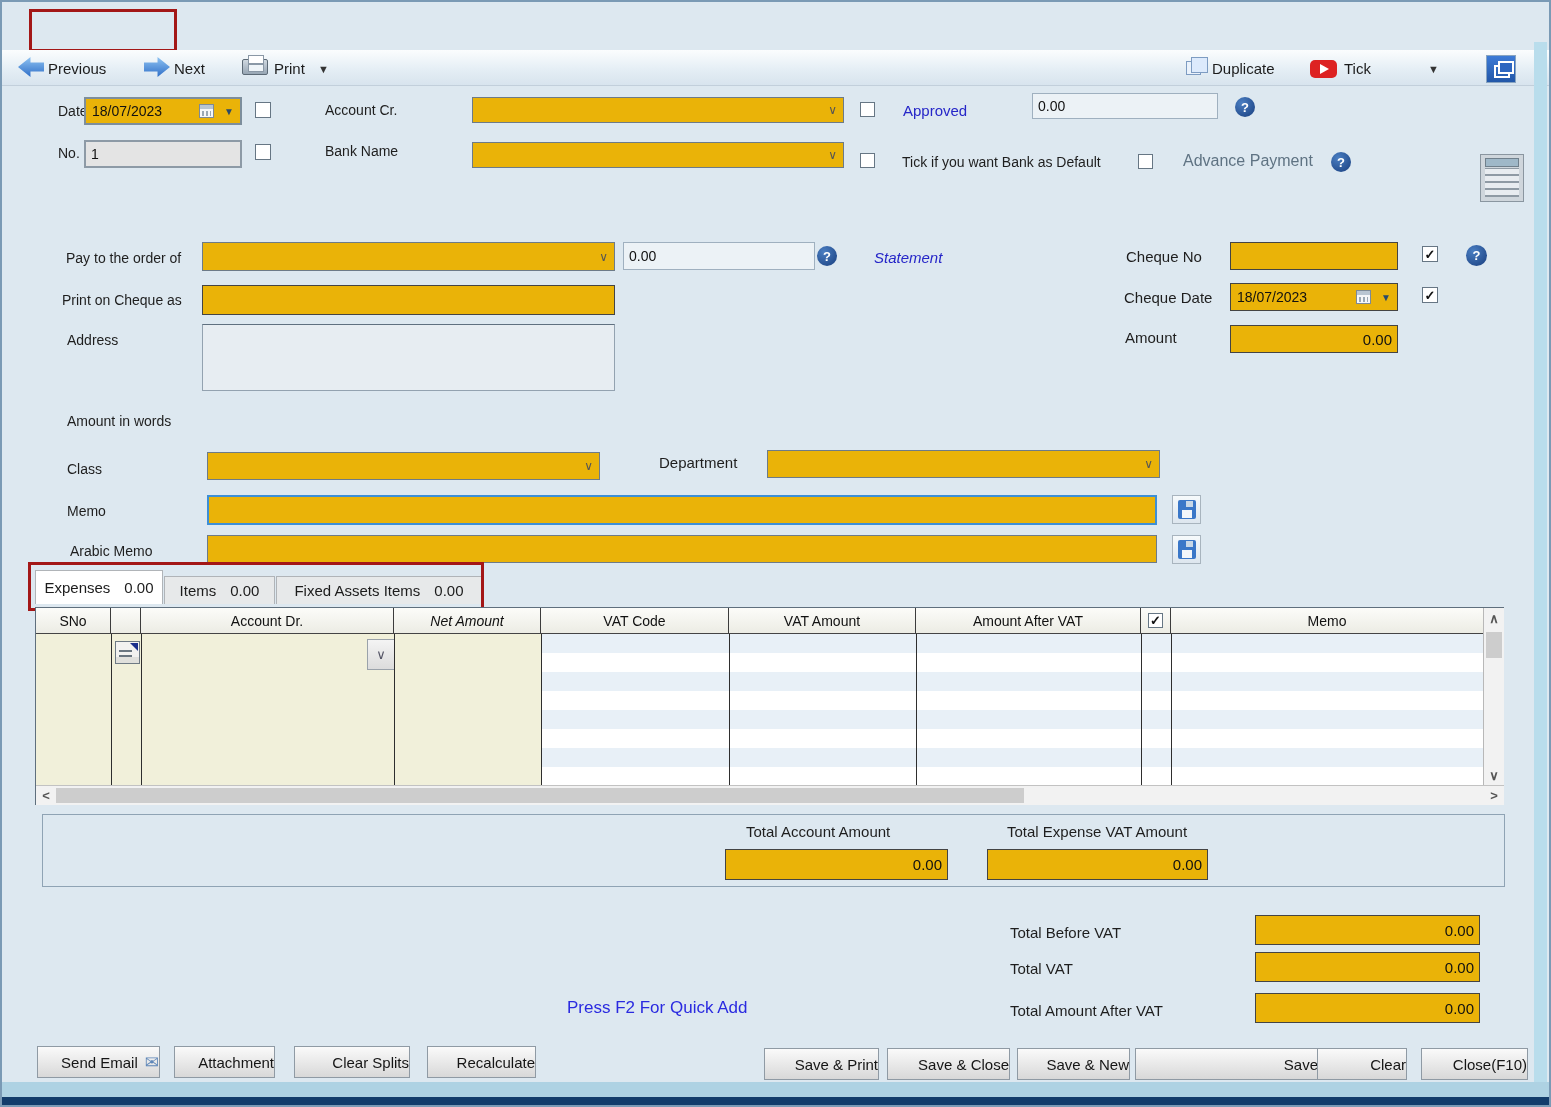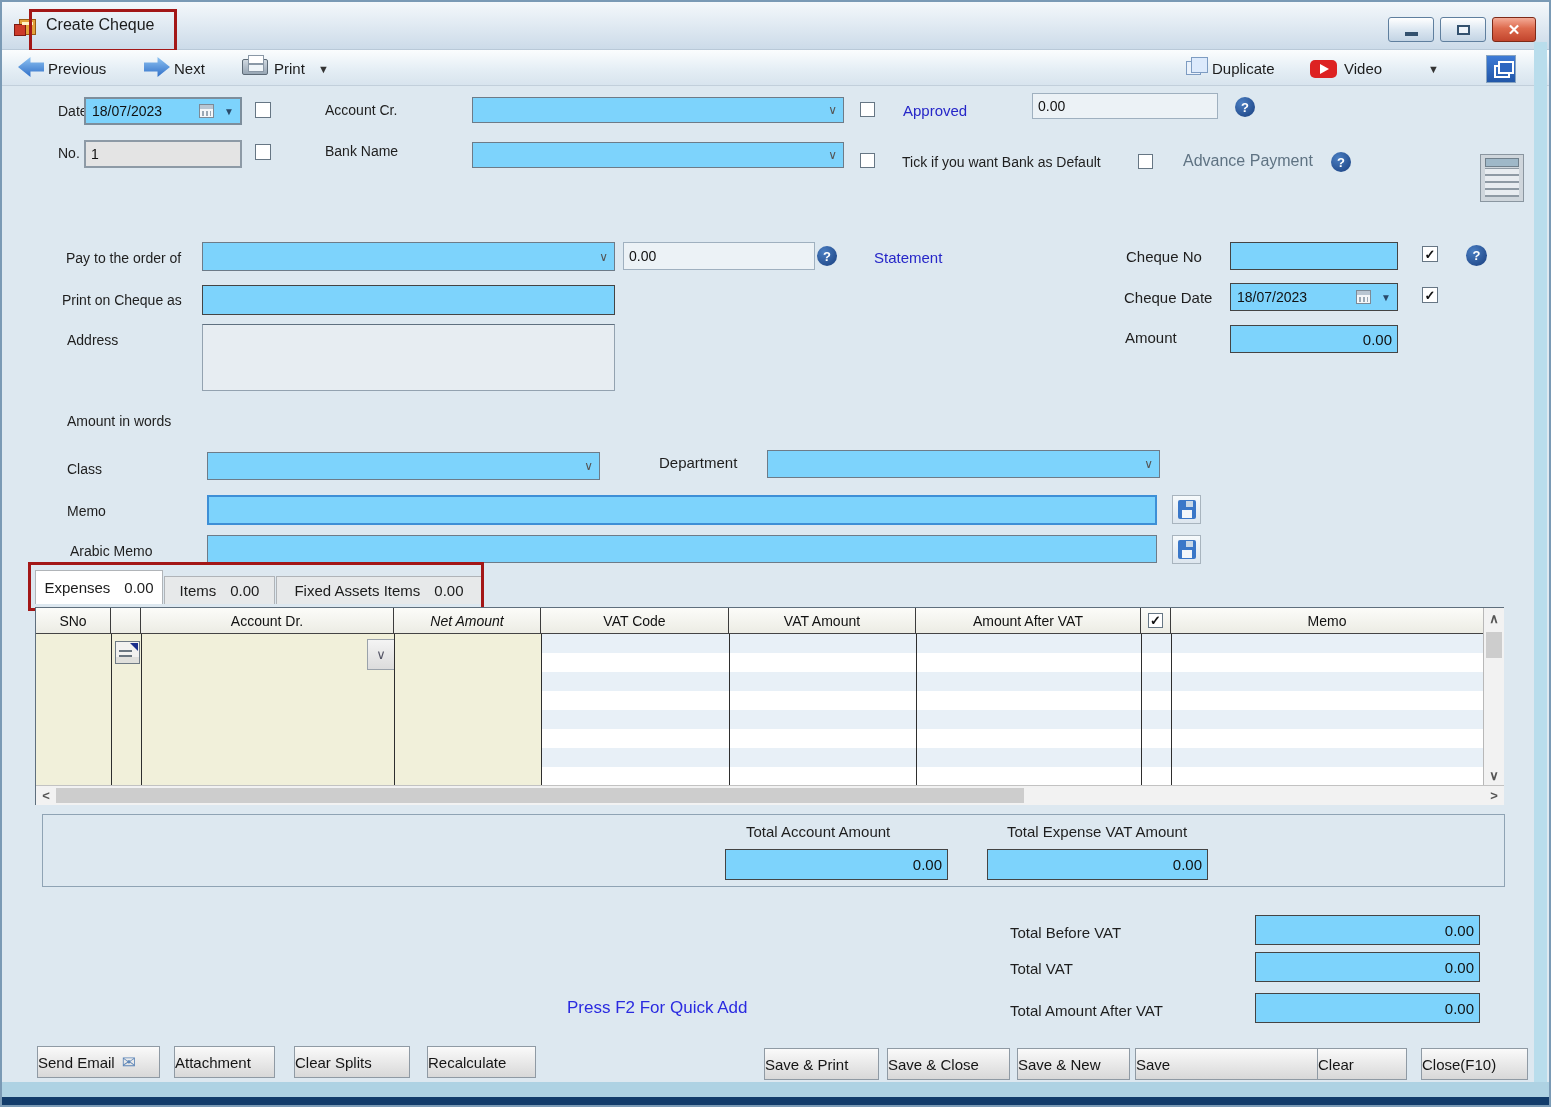--- a/index.html
+++ b/index.html
@@ -40,21 +40,21 @@
   .dup-icon::before { content:""; position:absolute; left:4px; top:-5px; width:15px; height:14px; border:1px solid #7d9cc2; background:#dceafc; }
   .video-icon { position:absolute; top:10px; width:27px; height:18px; background:#dd2222; border-radius:5px; }
   .video-icon::after { content:""; position:absolute; left:10px; top:4px; border-left:9px solid #fff; border-top:5px solid transparent; border-bottom:5px solid transparent; }
   .restore-btn { position:absolute; top:5px; width:30px; height:28px; border:1px solid #88a4c0; background:linear-gradient(180deg,#3d7bd6,#2257a8); }
   .restore-btn::before { content:""; position:absolute; left:7px; top:9px; width:12px; height:9px; border:2px solid #fff; }
   .restore-btn::after { content:""; position:absolute; left:11px; top:5px; width:12px; height:9px; border:2px solid #fff; background:#2d66c0; }
 
   
   .lbl { position:absolute; font-size:14px; color:#1e1e1e; white-space:nowrap;margin-left:20px; }
   .lbl15 { font-size:15px; }
-  .field { position:absolute; background:#7dd3fc; border:1px solid #6d7b88; font-size:14px; color:#111; }
+  .field { position:absolute; background:#eab308; border:1px solid #6d7b88; font-size:14px; color:#111; }
   .field input { width:100%; height:100%; border:none; outline:none; background:transparent; font:14px "Liberation Sans",sans-serif; padding:0 5px; color:#111; }
   .field input.right { text-align:right; font-size:15px; }
   .field.gray { background:#e4e4e4; border-color:#8d9aa6; }
   .field.ro { background:#ecf2f6; border-color:#9fb0bf; }
   .field.blue-border { border:2px solid #3d8fd6; }
   .combo-caret { position:absolute; right:6px; top:50%; transform:translateY(-50%); font-size:12px; color:#555; }
   .date-text { position:absolute; left:6px; top:50%; transform:translateY(-50%); font-size:14px; color:#111; }
   .cal-icon { position:absolute; right:26px; top:50%; transform:translateY(-50%); width:15px; height:14px; background:#f5f7f9; border:1px solid #7d8a96; }
   .cal-icon::before { content:""; position:absolute; left:0; top:0; width:100%; height:4px; background:#b9c6d2; }
   .cal-icon::after { content:""; position:absolute; left:2px; top:6px; width:9px; height:5px;
@@ -105,54 +105,41 @@
   .sb-arrow { position:absolute; color:#555; font-size:13px; font-weight:bold; display:flex; align-items:center; justify-content:center; }
   .sb-thumb { position:absolute; background:#cdcdcd; }
 
   
   .panel { position:absolute; left:40px; top:812px; width:1463px; height:73px; background:#dde8f0; border:1px solid #8fa3b4; }
 
   .red-serif { position:absolute; font-family:"Liberation Serif",serif; font-size:22px; color:#e82e2e; }
   .quick-add { position:absolute; font-size:17px; color:#2a2ae0; }
 
   .btn { position:absolute; height:32px; background:linear-gradient(180deg,#fafafa,#e9e9e9 50%,#d8d8d8); border:1px solid #8f9aa4;
-    font-size:15px; color:#151515; display:flex; align-items:center; justify-content:flex-start; }
+    font-size:15px; color:#151515; display:flex; align-items:center; justify-content:flex-end; }
 </style>
 </head>
 <body>
 
 <div id="window">
 
-  <div class="titlebar">
-    <div class="app-icon"></div>
-    <div class="win-title">Create Cheque</div>
-    <div class="wbtn" style="left:1386px; width:46px;">
-        <span class="bar"></span>
-      </div>
-    <div class="wbtn" style="left:1438px; width:46px;">
-        <span class="box"></span>
-      </div>
-    <div class="wbtn close" style="left:1490px; width:44px;">
-        <span>✕</span>
-      </div>
-  </div>
   <div class="anno" style="left:27px; top:7px; width:148px; height:43px;"></div>
 
   <div class="toolbar">
     <div class="arrow-left" style="left:16px;"></div>
     <div class="tb-label" style="left:46px;">Previous</div>
     <div class="arrow-right" style="left:142px;"></div>
     <div class="tb-label" style="left:172px;">Next</div>
     <div class="printer-icon" style="left:240px;"></div>
     <div class="tb-label" style="left:272px;">Print</div>
     <div class="tb-label caret" style="left:316px; top:13px;">▼</div>
     <div class="dup-icon" style="left:1184px;"></div>
     <div class="tb-label" style="left:1210px;">Duplicate</div>
     <div class="video-icon" style="left:1308px;"></div>
-    <div class="tb-label" style="left:1342px;">Video</div>
+    <div class="tb-label" style="left:1342px;">Tick</div>
     <div class="tb-label caret" style="left:1426px; top:13px;">▼</div>
     <div class="restore-btn" style="left:1484px;"></div>
   </div>
 
   <div class="lbl" style="left:36px; top:101px;">Date</div>
   <div class="field" style="left:82px; top:95px; width:158px; height:28px; border-width:2px; border-color:#7d8e9c;">
     <span class="date-text">18/07/2023</span>
     <span class="cal-icon"></span>
     <span class="cal-caret">▼</span>
   </div>
@@ -185,21 +172,21 @@
   <div class="calc-icon" style="left:1478px; top:152px; width:44px; height:48px;"></div>
 
   <div class="lbl" style="left:44px; top:248px;">Pay to the order of</div>
   <div class="field" style="left:200px; top:240px; width:413px; height:29px;">
     <span class="combo-caret">∨</span>
   </div>
   <div class="field ro" style="left:621px; top:240px; width:192px; height:28px;">
     <input readonly="" value="0.00" style="">
   </div>
   <div class="help" style="left:815px; top:244px;">?</div>
-  <div class="lbl blue-text" style="left:852px; top:247px; font-size:15px;">Statement</div>
+  <div class="lbl blue-text" style="left:852px; top:247px; font-size:15px;font-style:italic;">Statement</div>
 
   <div class="lbl" style="left:1104px; top:246px; font-size:15px;">Cheque No</div>
   <div class="field" style="left:1228px; top:240px; width:168px; height:28px; border-color:#444;">
     <input style="">
   </div>
   <div class="chk" style="left:1420px; top:244px;">✓</div>
   <div class="help" style="left:1464px; top:243px; width:21px; height:21px;">?</div>
 
   <div class="lbl" style="left:40px; top:290px;">Print on Cheque as</div>
   <div class="field" style="left:200px; top:283px; width:413px; height:30px; border-color:#444;">

